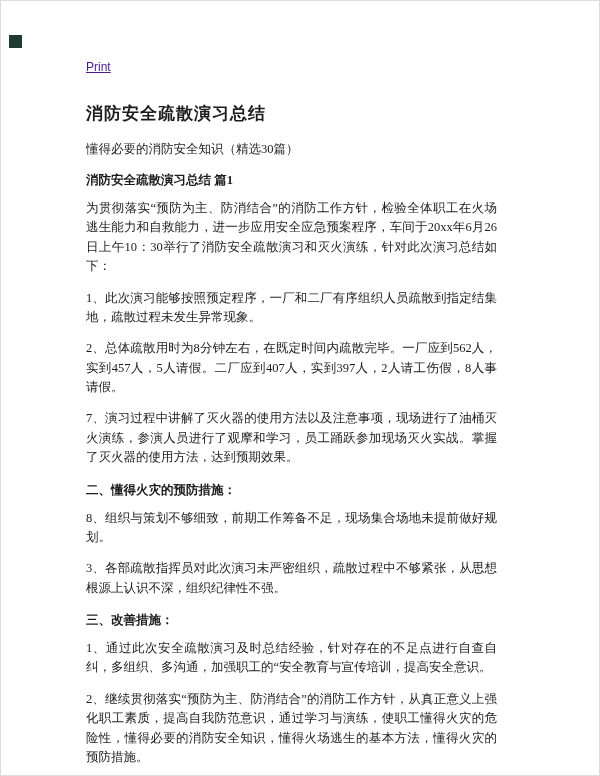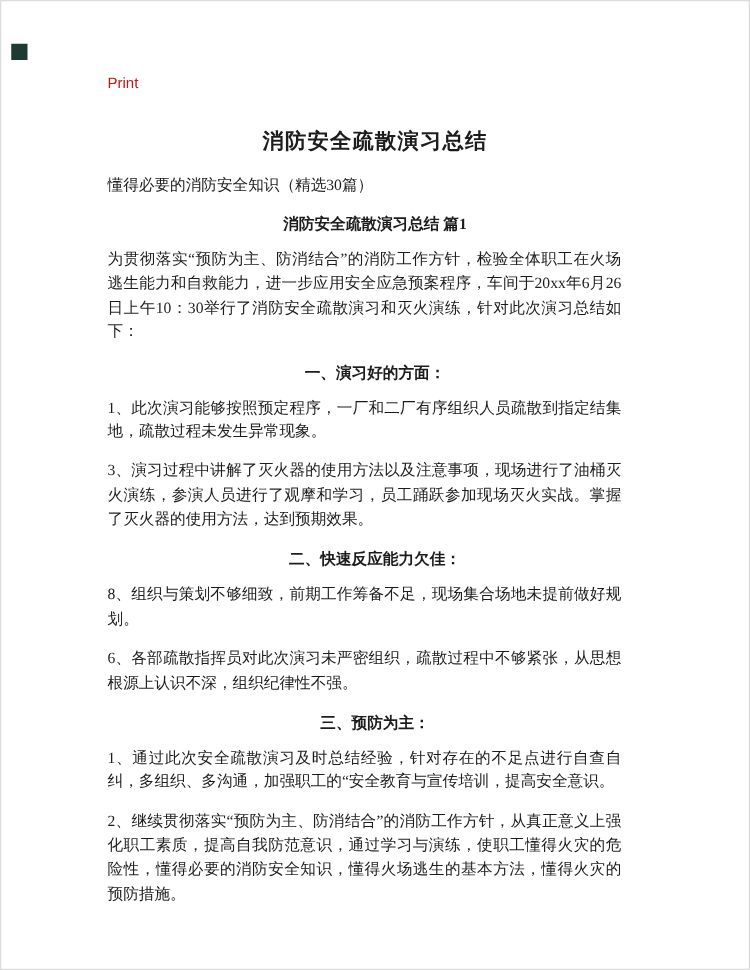--- a/index.html
+++ b/index.html
@@ -23,42 +23,41 @@
     top: 34px;
     width: 13px;
     height: 13px;
     background: #1f3a33;
   }
   .page-content {
     padding: 56px 85px 0 85px;
   }
   .print-label {
     font-size: 12px;
-    color: #b91c1c;
+    color: #4c1d95;
     cursor: pointer;
     display: inline-block;
     margin-bottom: 4px;
     font-family: "Liberation Sans", "DejaVu Sans", sans-serif;
+    text-decoration: underline;
   }
   .doc-title {
     font-size: 17px;
     font-weight: bold;
-    text-align: center;
     margin: 24px 0 16px 0;
     letter-spacing: 1px;
   }
   .doc-subtitle {
     font-size: 12.5px;
     margin: 0 0 14px 0;
   }
   .block-heading {
     font-size: 12.5px;
     font-weight: bold;
     margin: 14px 0 10px 0;
-    text-align: center;
   }
   .block-para {
     font-size: 12.5px;
     line-height: 1.55;
     margin: 0 17px 12px 0;
     text-align: justify;
     text-justify: inter-ideograph;
   }
 </style>
 </head>
@@ -71,33 +70,33 @@
   <span class="print-label">Print</span>
 
   <h1 class="doc-title">消防安全疏散演习总结</h1>
 
   <p class="doc-subtitle">懂得必要的消防安全知识（精选30篇）</p>
 
   <h2 class="block-heading">消防安全疏散演习总结 篇1</h2>
 
   <p class="block-para">为贯彻落实“预防为主、防消结合”的消防工作方针，检验全体职工在火场逃生能力和自救能力，进一步应用安全应急预案程序，车间于20xx年6月26日上午10：30举行了消防安全疏散演习和灭火演练，针对此次演习总结如下：</p>
 
-  <h2 class="block-heading">一、演习好的方面：</h2>
 
   <p class="block-para">1、此次演习能够按照预定程序，一厂和二厂有序组织人员疏散到指定结集地，疏散过程未发生异常现象。</p>
 
+  <p class="block-para">2、总体疏散用时为8分钟左右，在既定时间内疏散完毕。一厂应到562人，实到457人，5人请假。二厂应到407人，实到397人，2人请工伤假，8人事请假。</p>
 
-  <p class="block-para">3、演习过程中讲解了灭火器的使用方法以及注意事项，现场进行了油桶灭火演练，参演人员进行了观摩和学习，员工踊跃参加现场灭火实战。掌握了灭火器的使用方法，达到预期效果。</p>
+  <p class="block-para">7、演习过程中讲解了灭火器的使用方法以及注意事项，现场进行了油桶灭火演练，参演人员进行了观摩和学习，员工踊跃参加现场灭火实战。掌握了灭火器的使用方法，达到预期效果。</p>
 
-  <h2 class="block-heading">二、快速反应能力欠佳：</h2>
+  <h2 class="block-heading">二、懂得火灾的预防措施：</h2>
 
   <p class="block-para">8、组织与策划不够细致，前期工作筹备不足，现场集合场地未提前做好规划。</p>
 
 
-  <p class="block-para">6、各部疏散指挥员对此次演习未严密组织，疏散过程中不够紧张，从思想根源上认识不深，组织纪律性不强。</p>
+  <p class="block-para">3、各部疏散指挥员对此次演习未严密组织，疏散过程中不够紧张，从思想根源上认识不深，组织纪律性不强。</p>
 
-  <h2 class="block-heading">三、预防为主：</h2>
+  <h2 class="block-heading">三、改善措施：</h2>
 
   <p class="block-para">1、通过此次安全疏散演习及时总结经验，针对存在的不足点进行自查自纠，多组织、多沟通，加强职工的“安全教育与宣传培训，提高安全意识。</p>
 
   <p class="block-para">2、继续贯彻落实“预防为主、防消结合”的消防工作方针，从真正意义上强化职工素质，提高自我防范意识，通过学习与演练，使职工懂得火灾的危险性，懂得必要的消防安全知识，懂得火场逃生的基本方法，懂得火灾的预防措施。</p>
 
 </div>
 
 </body></html>

